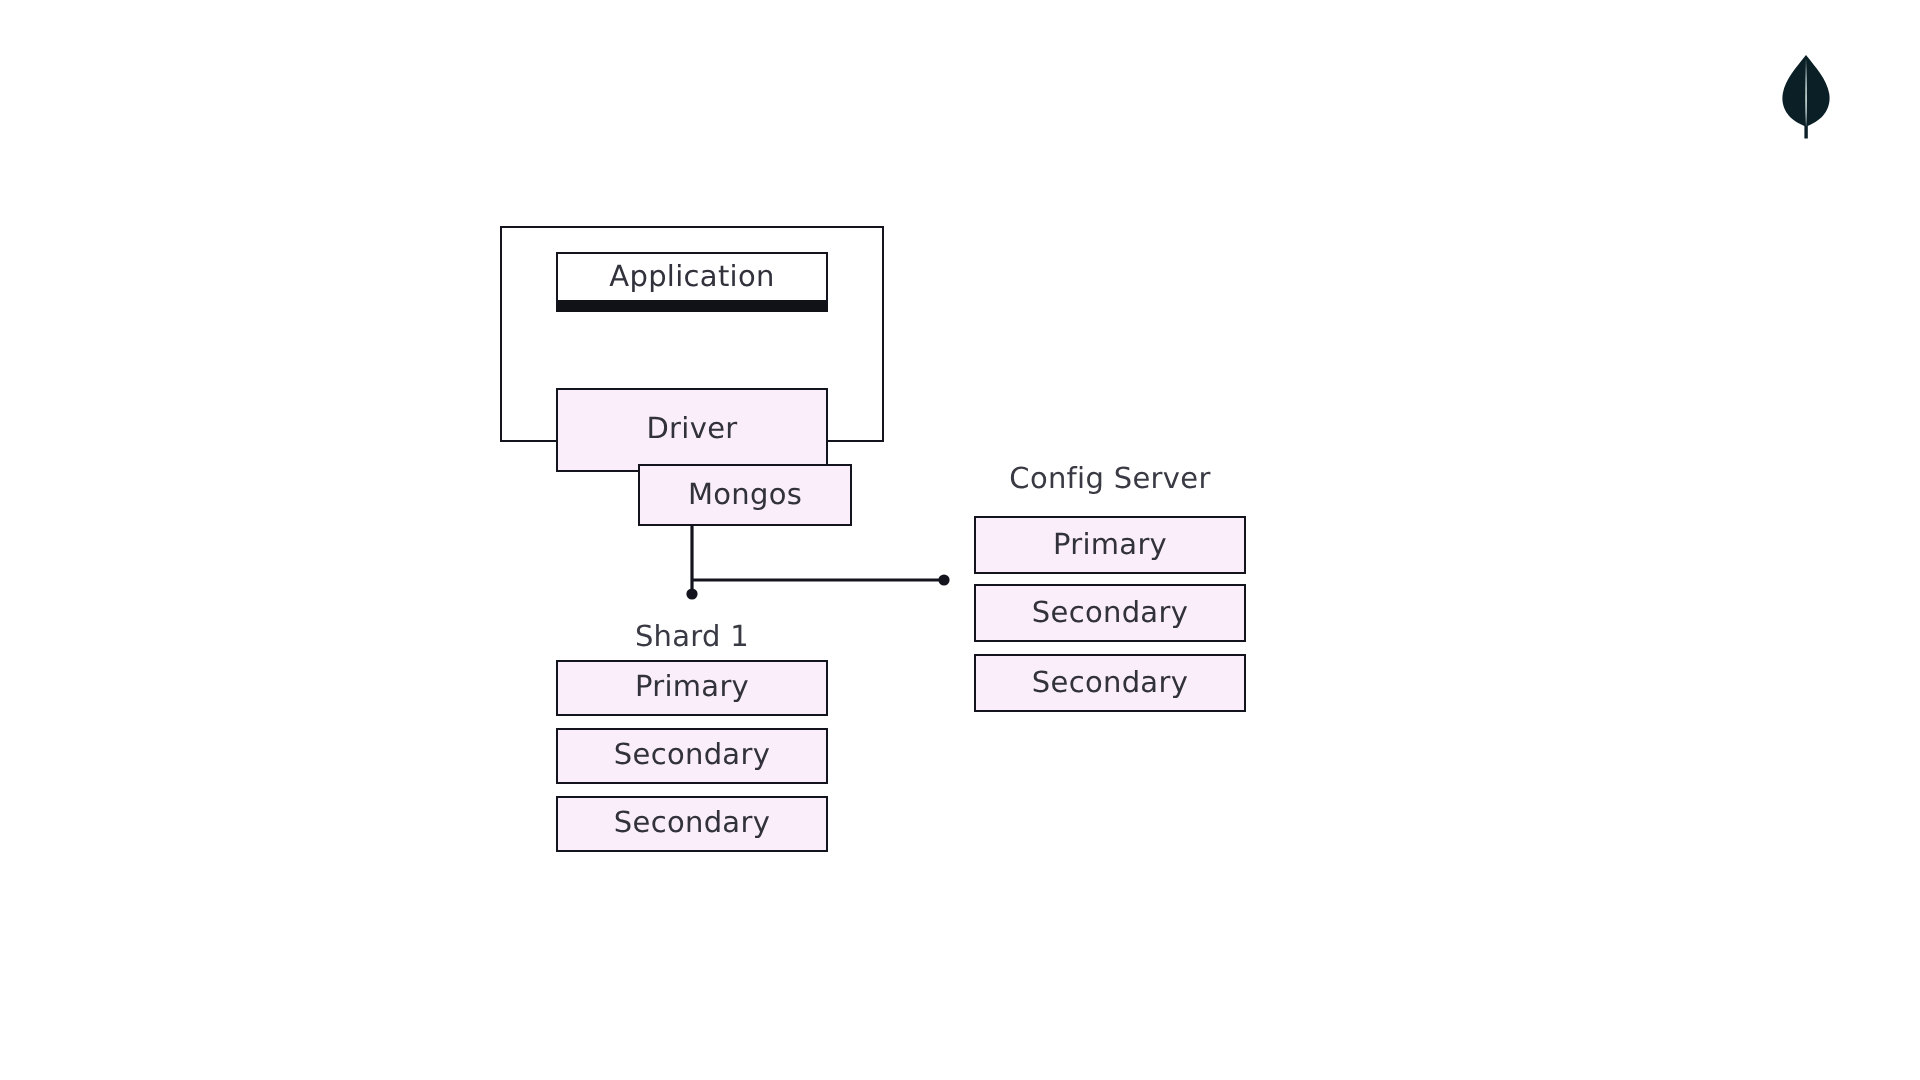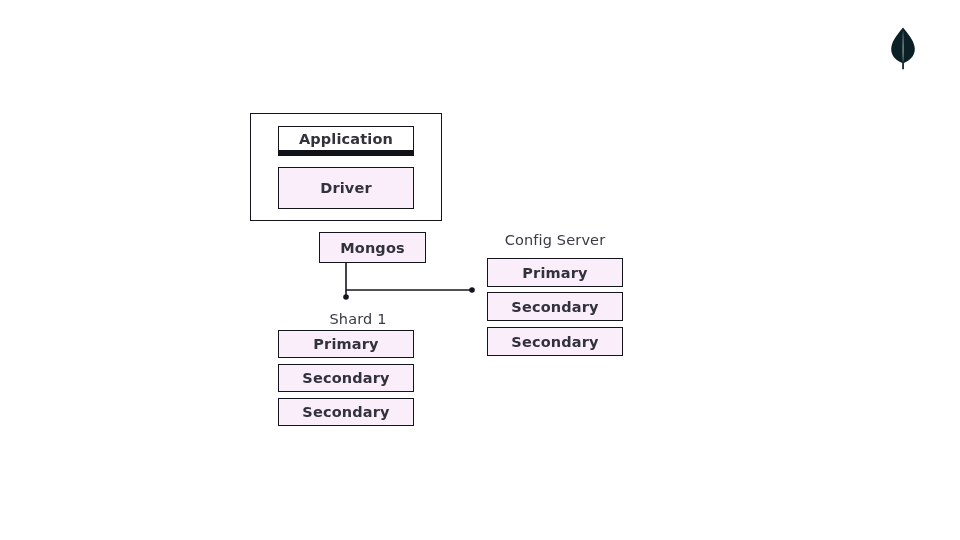--- a/index.html
+++ b/index.html
@@ -22,21 +22,20 @@
     box-sizing: border-box;
     border: 1.6px solid #14141e;
     background: #fbeefb;
     display: flex;
     align-items: center;
     justify-content: center;
     font-size: 14.5px;
     letter-spacing: 0.15px;
     color: #32323c;
     white-space: nowrap;
-    font-weight: bold;
   }
   .node.white {
     background: #ffffff;
   }
   
   .node.thick-bottom {
     border-bottom: 6px solid #111118;
   }
 
   .group-label {
@@ -88,29 +87,29 @@
   <line x1="346" y1="290" x2="472" y2="290" stroke="#14141e" stroke-width="1.6"></line>
   <circle cx="472" cy="290" r="2.8" fill="#14141e"></circle>
 </svg>
 
 <div class="container-frame" style="left:250px; top:113px; width:192px; height:108px;"></div>
 
 <div class="node white thick-bottom" style="left:278px; top:126px; width:136px; height:30px;">
   <span>Application</span>
 </div>
 
-<div class="node" style="left:278px; top:167px; width:136px; height:42px;">
+<div class="node" style="left:278px; top:194px; width:136px; height:42px;">
   <span>Driver</span>
 </div>
 
 <div class="node" style="left:292px; top:232px; width:107px; height:31px;margin-left:27px;">
   <span>Mongos</span>
 </div>
 
-<div class="group-label" style="left:290px; top:311px; width:136px;">
+<div class="group-label" style="left:278px; top:311px; width:136px;">
   <span>Shard 1</span>
 </div>
 
 <div class="node" style="left:278px; top:330px; width:136px; height:28px;">
   <span>Primary</span>
 </div>
 
 <div class="node" style="left:278px; top:364px; width:136px; height:28px;">
   <span>Secondary</span>
 </div>

